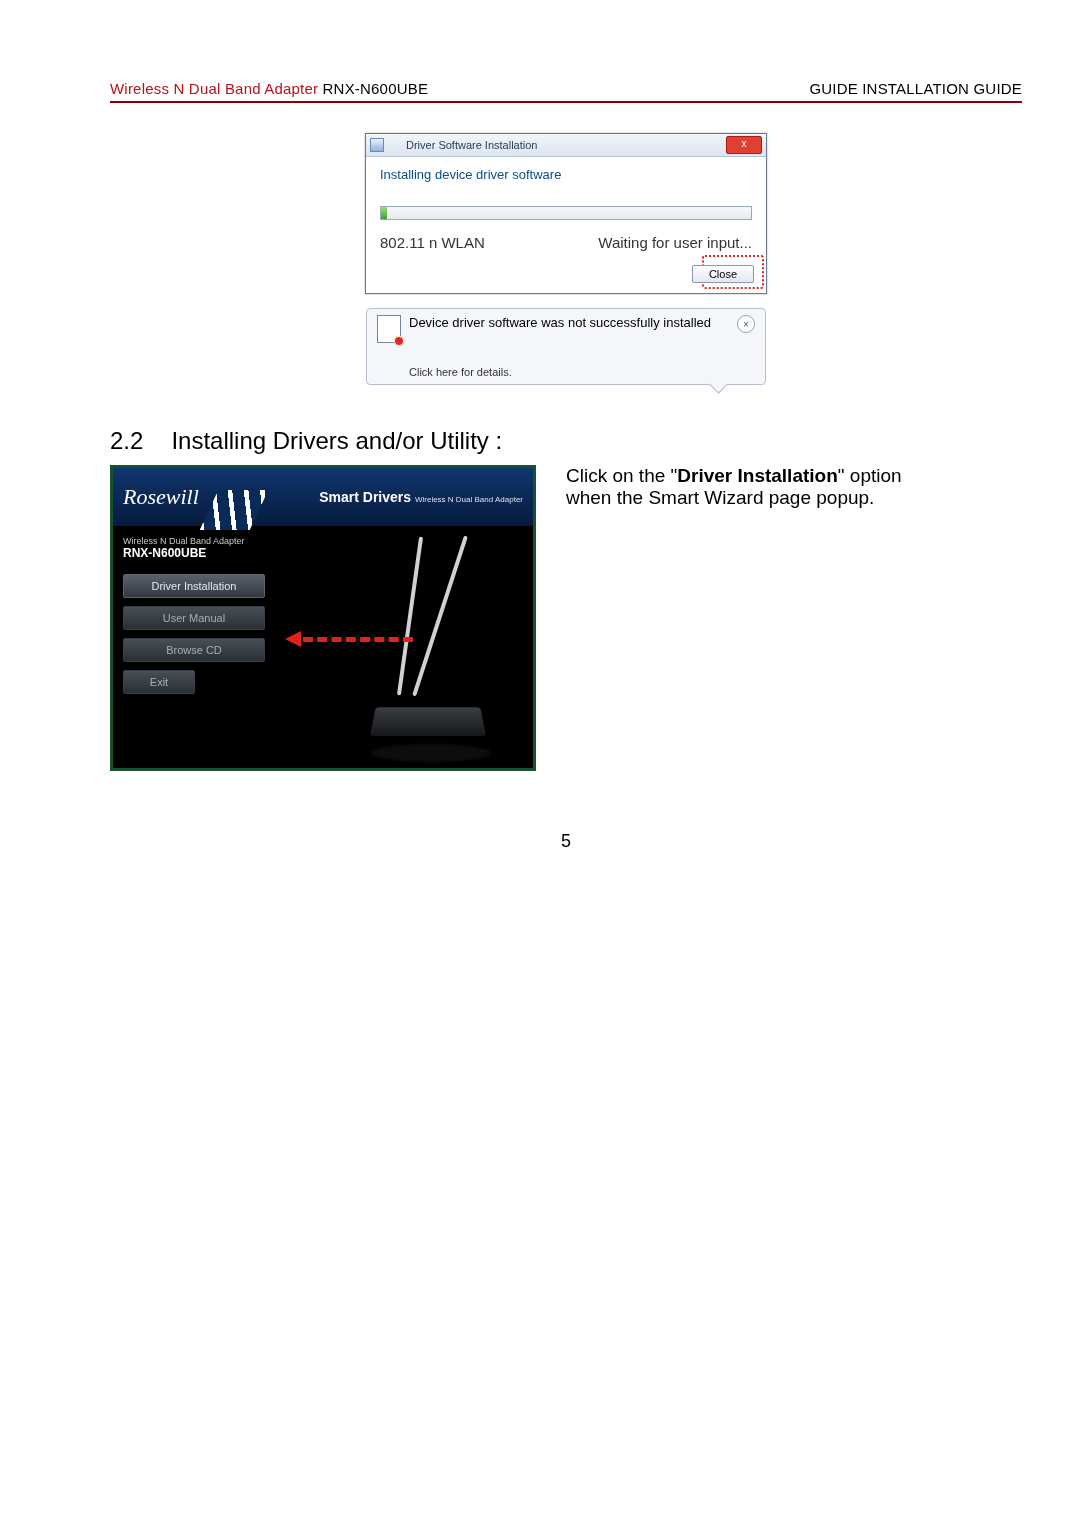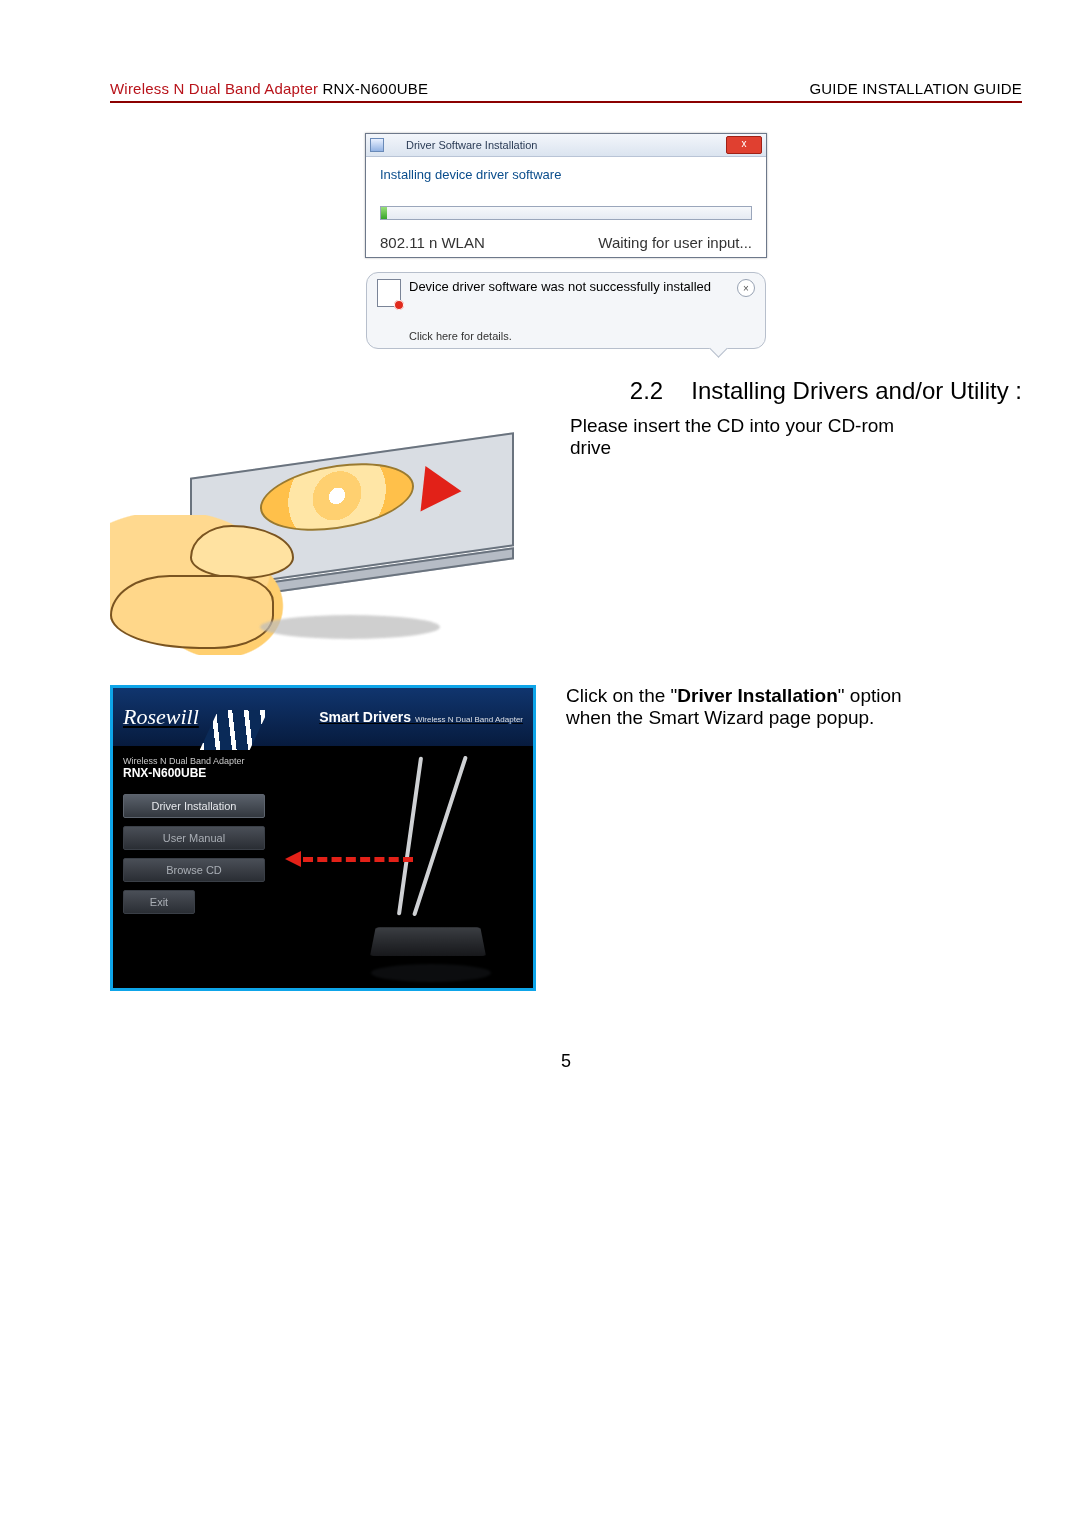--- a/index.html
+++ b/index.html
@@ -117,21 +117,21 @@
     border: 2px dotted #e0201a;
     border-radius: 3px;
     z-index: 1;
   }
 
   
   .balloon-wrap { width: 400px; margin: 14px auto 0 auto; }
   .balloon {
     border: 1px solid #b7bfcc;
     background: #f4f6f9;
-    border-radius: 12px;
+    border-radius: 4px;
     padding: 6px 10px;
     display: flex;
     align-items: flex-start;
     gap: 8px;
     position: relative;
   }
   .balloon .bicon {
     width: 22px; height: 26px;
     border: 1px solid #7a8497;
     background: #fff;
@@ -172,22 +172,21 @@
   .taskbar .net{color:#7ad070;}
   .taskbar .arrow{color:#cfe0f5;}
   .taskbar .flag{color:#ffcf30;}
   .taskbar .batt{color:#fff;}
 
   
   .sec-row {
     display:flex;
     gap: 28px;
     font-size: 24px;
-    margin: 28px 0 10px 0;
-    justify-content: flex-end;
+    margin: 42px 0 10px 0;
   }
 
   
   .step-row {
     display:flex;
     align-items:flex-start;
     gap: 30px;
     margin-bottom: 40px;
   }
   .cd-illus {
@@ -234,23 +233,22 @@
   }
   .shadow{
     position:absolute;left:150px;top:200px;width:180px;height:24px;
     background:#bcbcbc;border-radius:50%;filter:blur(1px);opacity:.7;
   }
   .step-text { font-size: 19px; max-width: 340px; }
 
   
   .wizard {
     width: 420px;
-    background:#0ea5e9;
+    background:#14532d;
     padding:3px;
-    text-decoration:underline;
   }
   .wizard-inner{
     background:#000; position:relative; height:300px; overflow:hidden;
   }
   .wiz-top{
     height:58px; background: linear-gradient(#10356e,#071b3e);
     display:flex; align-items:center; justify-content:space-between;
     padding:0 10px; color:#fff;
   }
   .wiz-brand{
@@ -338,51 +336,44 @@
       </div>
       <div class="closebtn">x</div>
     </div>
     <div class="body">
       <div class="heading">Installing device driver software</div>
       <div class="progress"></div>
       <div class="row">
         <span>802.11 n WLAN</span>
         <span>Waiting for user input...</span>
       </div>
+    </div>
+    <div class="footer">
+      <span class="dotted-hl"></span>
+      <span class="cbtn">Close</span>
     </div>
   </div>
 
   <div class="balloon-wrap">
     <div class="balloon">
       <div class="bicon"></div>
       <div class="btext">
         <div class="line1">Device driver software was not successfully installed</div>
         <div class="line2">Click here for details.</div>
       </div>
       <div class="bx">×</div>
       <div class="tail"></div>
     </div>
   </div>
 
   <div class="sec-row">
     <span>2.2</span>
     <span>Installing Drivers and/or Utility :</span>
   </div>
 
-  <div class="step-row">
-    <div class="cd-illus">
-      <div class="tray"></div>
-      <div class="tray-rail"></div>
-      <div class="disc"></div>
-      <div class="red-arrow"></div>
-      <div class="hand"></div>
-      <div class="shadow"></div>
-    </div>
-    <div class="step-text">Please insert the CD into your CD-rom drive</div>
-  </div>
 
   <div class="step-row">
     <div class="wizard">
       <div class="wizard-inner">
         <div class="wiz-top">
           <span class="wiz-brand">Rosewill</span>
           <span class="wiz-title">
             <span>Smart Drivers</span>
             <span class="sub">Wireless N Dual Band Adapter</span>
           </span>

